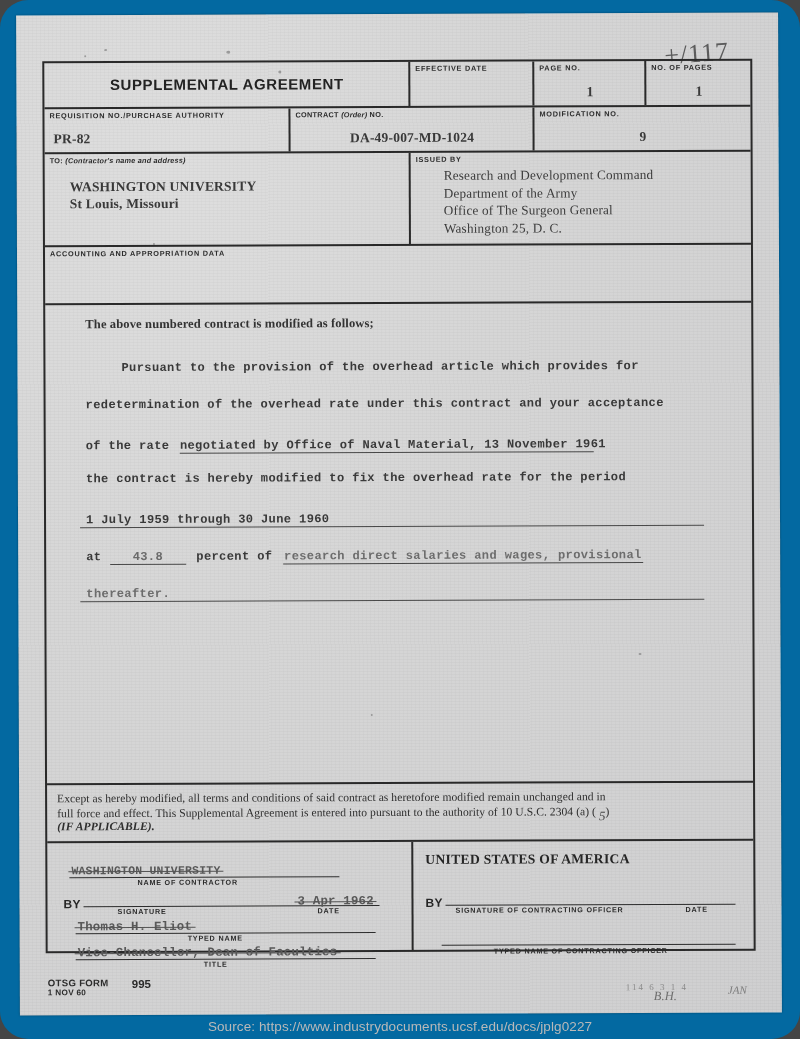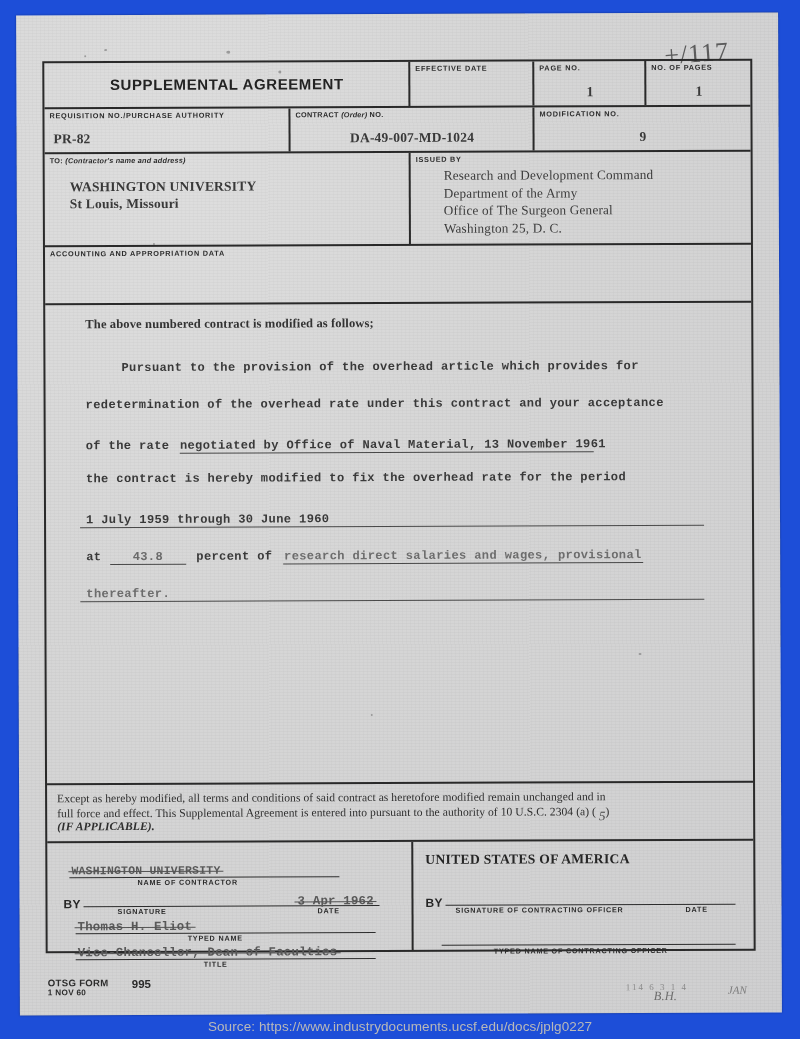--- a/index.html
+++ b/index.html
@@ -8,21 +8,22 @@
     width: 800px; height: 1039px;
     overflow: hidden;
     background: #454545;
     font-family: "Liberation Sans", sans-serif;
   }
 
   #scan {
     position: absolute;
     left: 0; top: 0;
     width: 800px; height: 1039px;
-    background: #1d4ed8;
+    background: #0369a1;
+    border-radius: 28px;
   }
 
   
   #paper {
     position: absolute;
     left: 18px; top: 14px;
     width: 762px; height: 1000px;
     background:
       radial-gradient(ellipse at 20% 15%, #dedede 0%, #d6d6d6 40%, #cfcfd0 100%);
     box-shadow: 0 0 2px rgba(0,0,0,.45);

